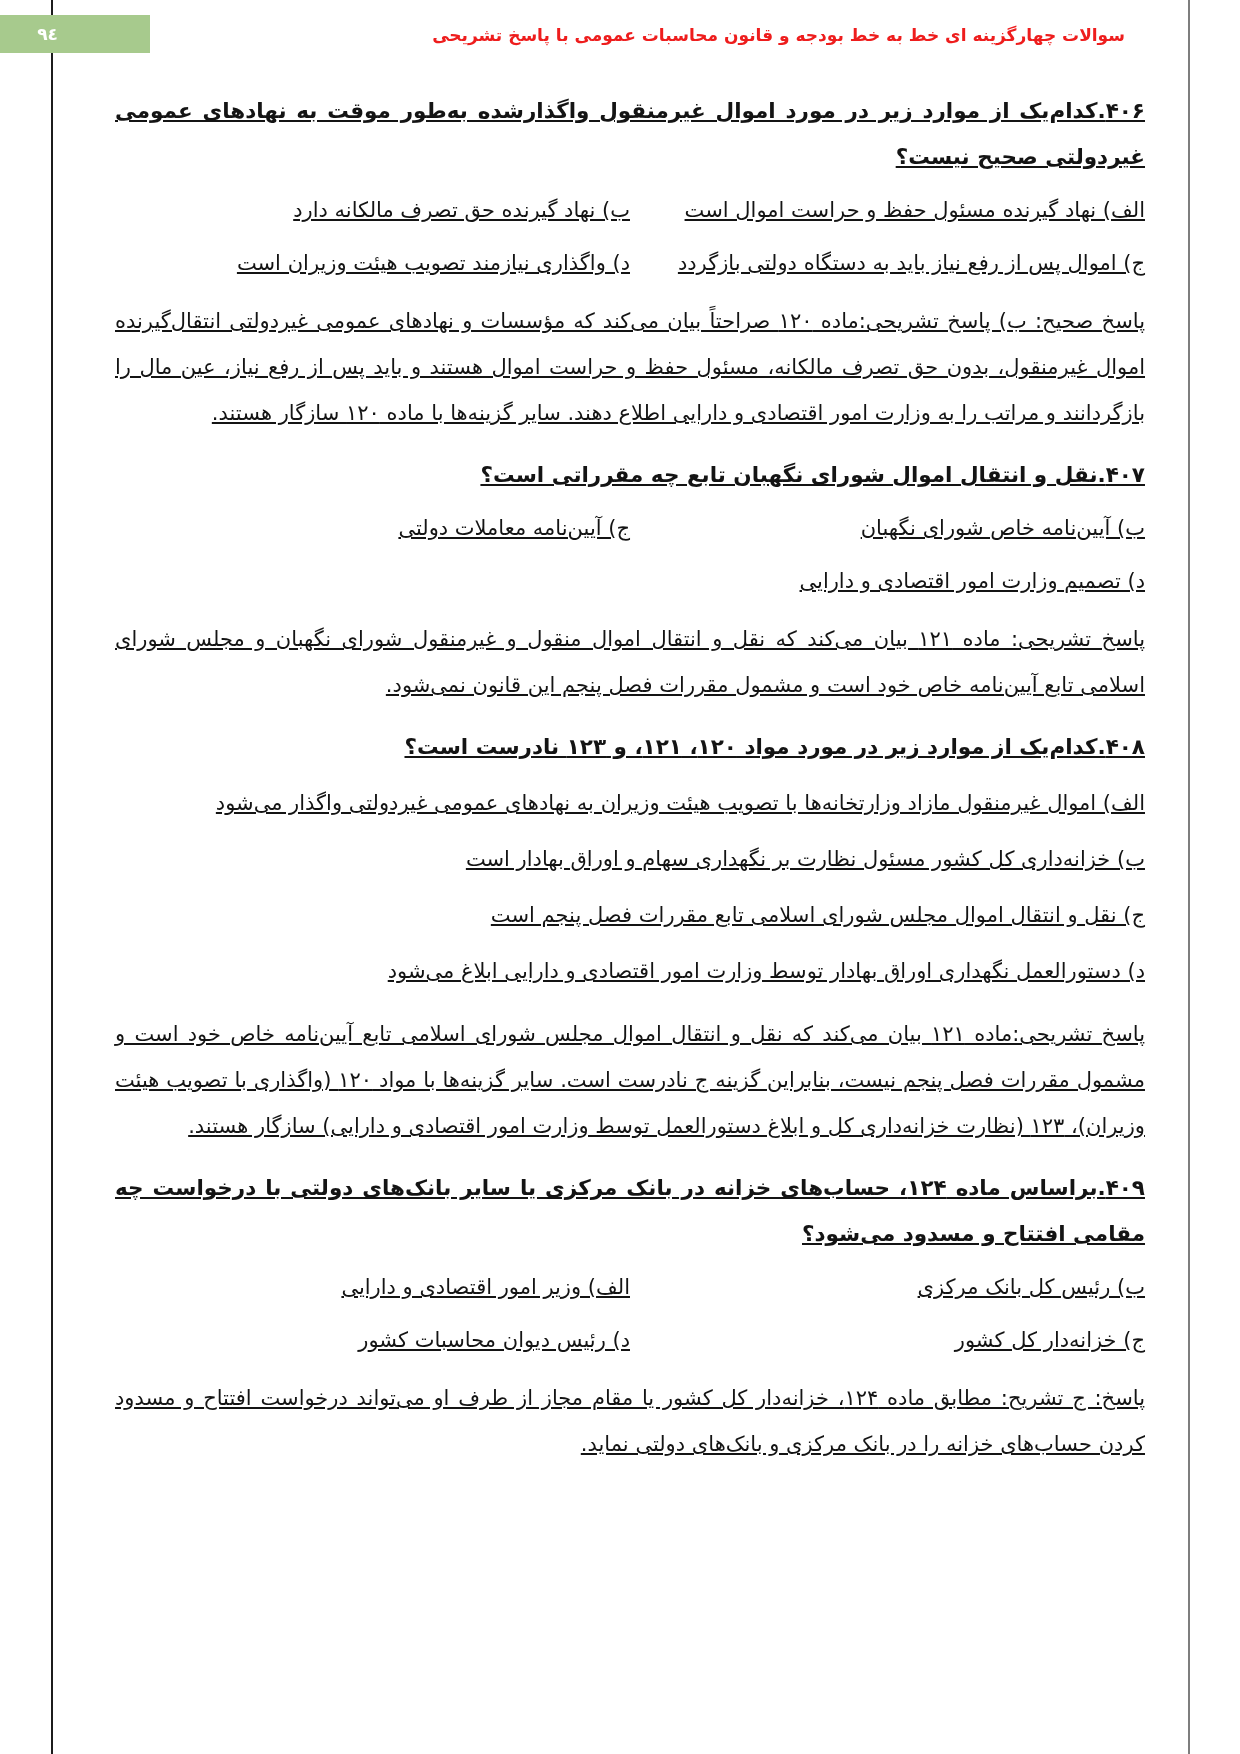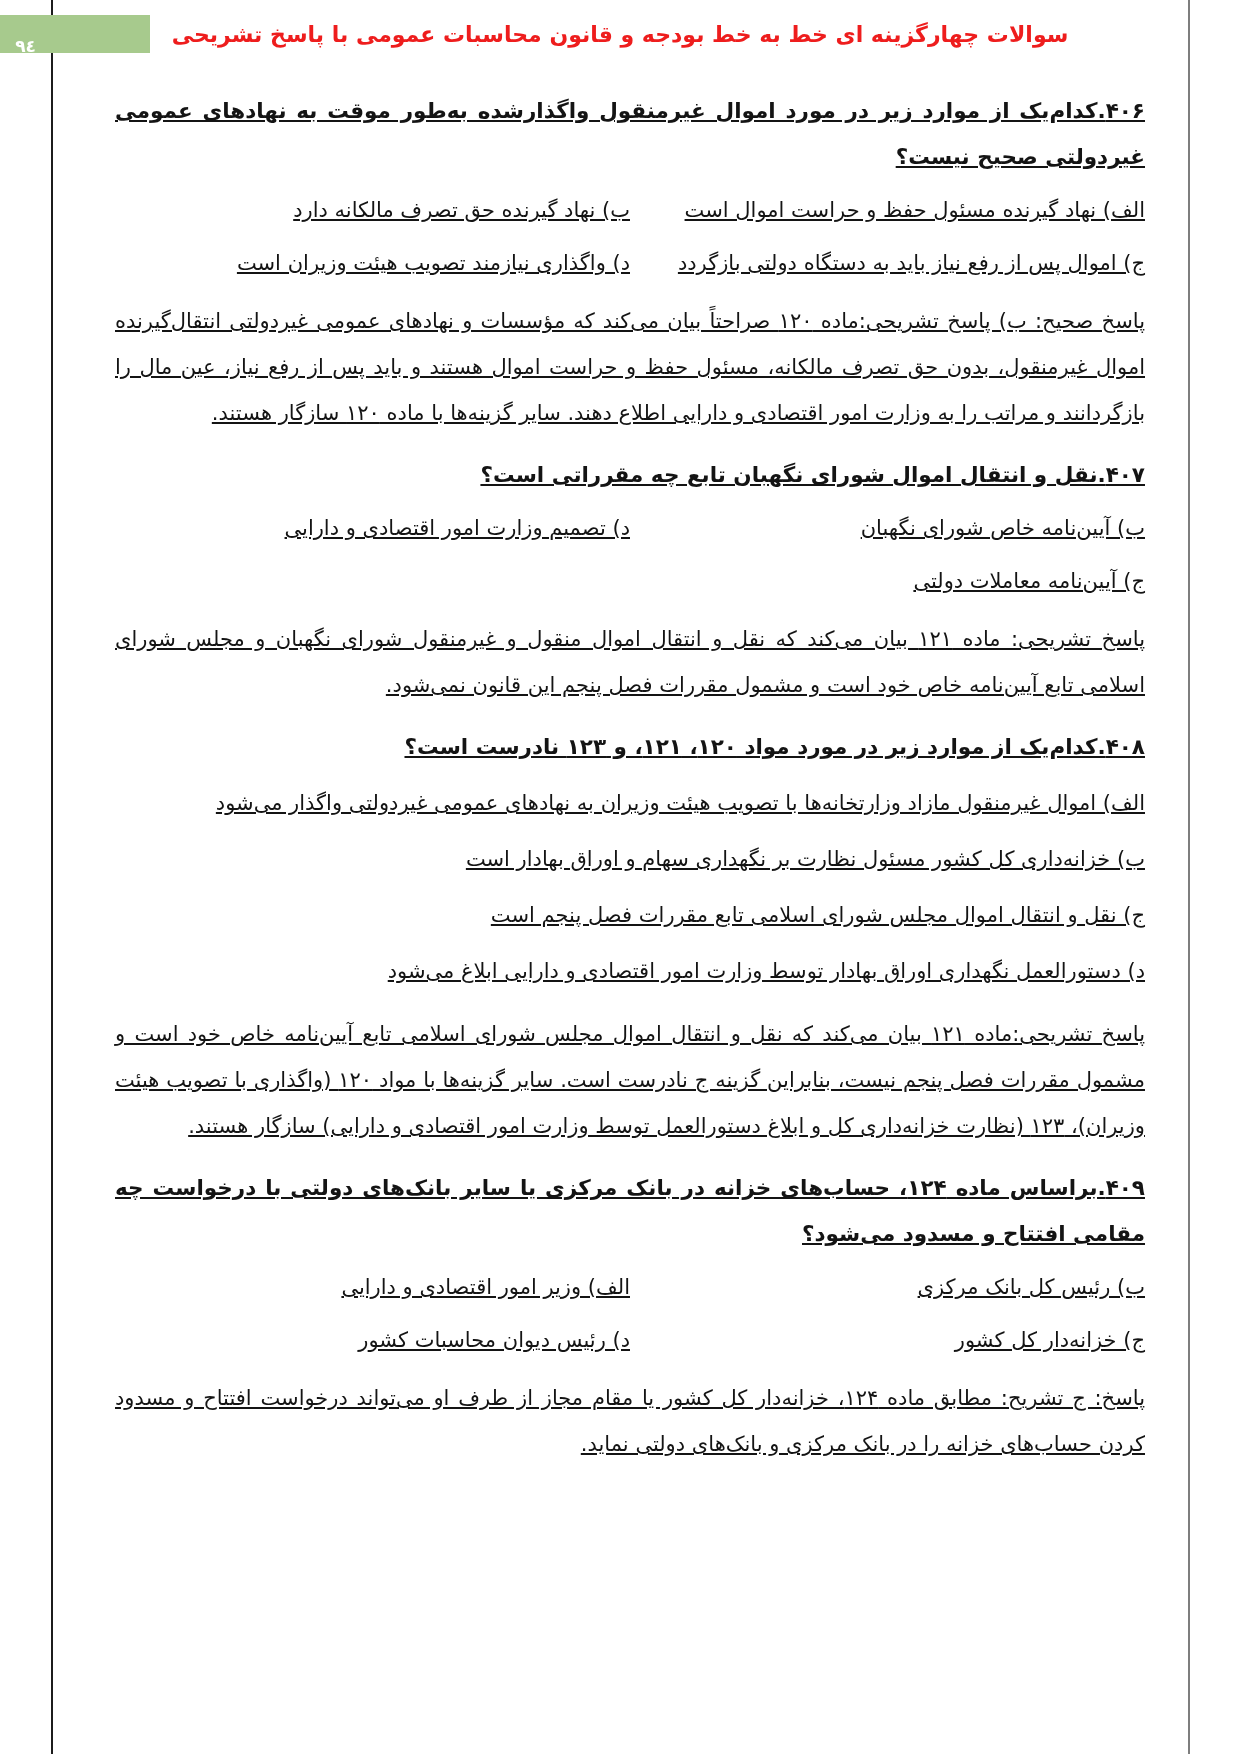--- a/index.html
+++ b/index.html
@@ -13,28 +13,28 @@
   }
   .right-rule{
     position:absolute;top:0;left:1188px;width:2px;height:1754px;
     background:var(--rule-right,#7e7e7e);
   }
   .green-band{
     position:absolute;top:15px;left:0;width:150px;height:38px;
     background:var(--green,#a7ca8d);
   }
   .page-number{
-    position:absolute;top:12px;left:0;width:51px;height:38px;
+    position:absolute;top:0;left:0;width:51px;height:38px;
     display:flex;align-items:center;justify-content:center;
-    color:#ffffff;font-weight:bold;font-size:17px;
+    color:#ffffff;font-weight:bold;font-size:17px;padding-left:22px;
   }
   .header-title{
     position:absolute;top:20px;left:115px;width:1010px;
-    text-align:center;direction:rtl;
-    color:var(--red,#ee1d1d);font-weight:bold;font-size:22px;line-height:30px;
+    direction:rtl;
+    color:var(--red,#ee1d1d);font-weight:bold;font-size:17px;line-height:30px;
   }
   .content{
     position:absolute;top:88px;right:95px;width:1030px;
     direction:rtl;font-size:21px;line-height:46px;text-align:right;text-decoration:underline;
   }
   .question-block{margin:0 0 16px 0;}
   .q-title{
     font-weight:bold;font-size:21.5px;line-height:46px;text-align:justify;
   }
   .options-grid{
@@ -66,22 +66,22 @@
         <div class="option">ب) نهاد گیرنده حق تصرف مالکانه دارد</div>
         <div class="option">ج) اموال پس از رفع نیاز باید به دستگاه دولتی بازگردد</div>
         <div class="option">د) واگذاری نیازمند تصویب هیئت وزیران است</div>
       </div>
       <div class="expl">پاسخ صحیح: ب)  پاسخ تشریحی:ماده ۱۲۰ صراحتاً بیان می‌کند که مؤسسات و نهادهای عمومی غیردولتی انتقال‌گیرنده اموال غیرمنقول، بدون حق تصرف مالکانه، مسئول حفظ و حراست اموال هستند و باید پس از رفع نیاز، عین مال را بازگردانند و مراتب را به وزارت امور اقتصادی و دارایی اطلاع دهند. سایر گزینه‌ها با ماده ۱۲۰ سازگار هستند.</div>
     </div>
     <div class="question-block">
       <div class="q-title">۴۰۷.نقل و انتقال اموال شورای نگهبان تابع چه مقرراتی است؟</div>
       <div class="options-grid">
         <div class="option">ب) آیین‌نامه خاص شورای نگهبان</div>
+        <div class="option">ج) آیین‌نامه معاملات دولتی</div>
         <div class="option">د) تصمیم وزارت امور اقتصادی و دارایی</div>
-        <div class="option">ج) آیین‌نامه معاملات دولتی</div>
       </div>
       <div class="expl">پاسخ تشریحی: ماده ۱۲۱ بیان می‌کند که نقل و انتقال اموال منقول و غیرمنقول شورای نگهبان و مجلس شورای اسلامی تابع آیین‌نامه خاص خود است و مشمول مقررات فصل پنجم این قانون نمی‌شود.</div>
     </div>
     <div class="question-block">
       <div class="q-title">۴۰۸.کدام‌یک از موارد زیر در مورد مواد ۱۲۰، ۱۲۱، و ۱۲۳ نادرست است؟</div>
       <div class="options-list">
         <div class="option">الف) اموال غیرمنقول مازاد وزارتخانه‌ها با تصویب هیئت وزیران به نهادهای عمومی غیردولتی واگذار می‌شود</div>
         <div class="option">ب) خزانه‌داری کل کشور مسئول نظارت بر نگهداری سهام و اوراق بهادار است</div>
         <div class="option">ج) نقل و انتقال اموال مجلس شورای اسلامی تابع مقررات فصل پنجم است</div>
         <div class="option">د) دستورالعمل نگهداری اوراق بهادار توسط وزارت امور اقتصادی و دارایی ابلاغ می‌شود</div>

